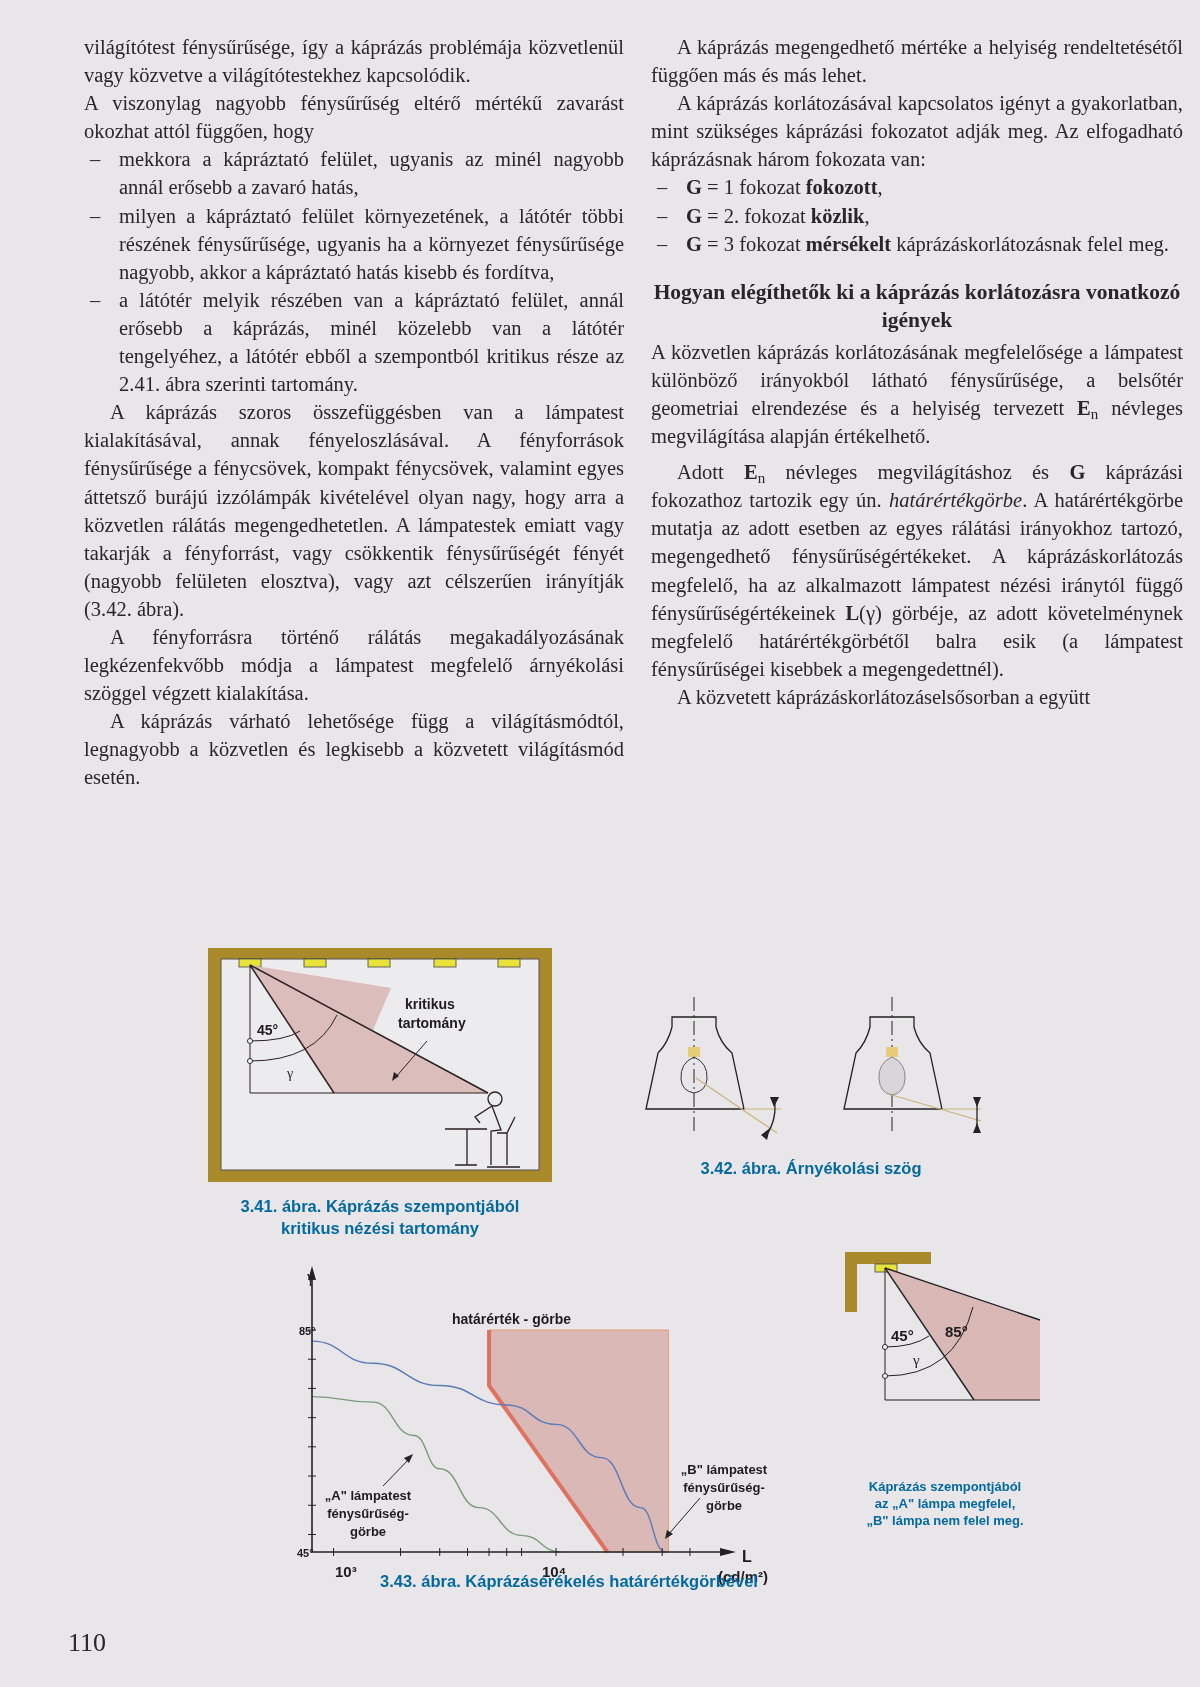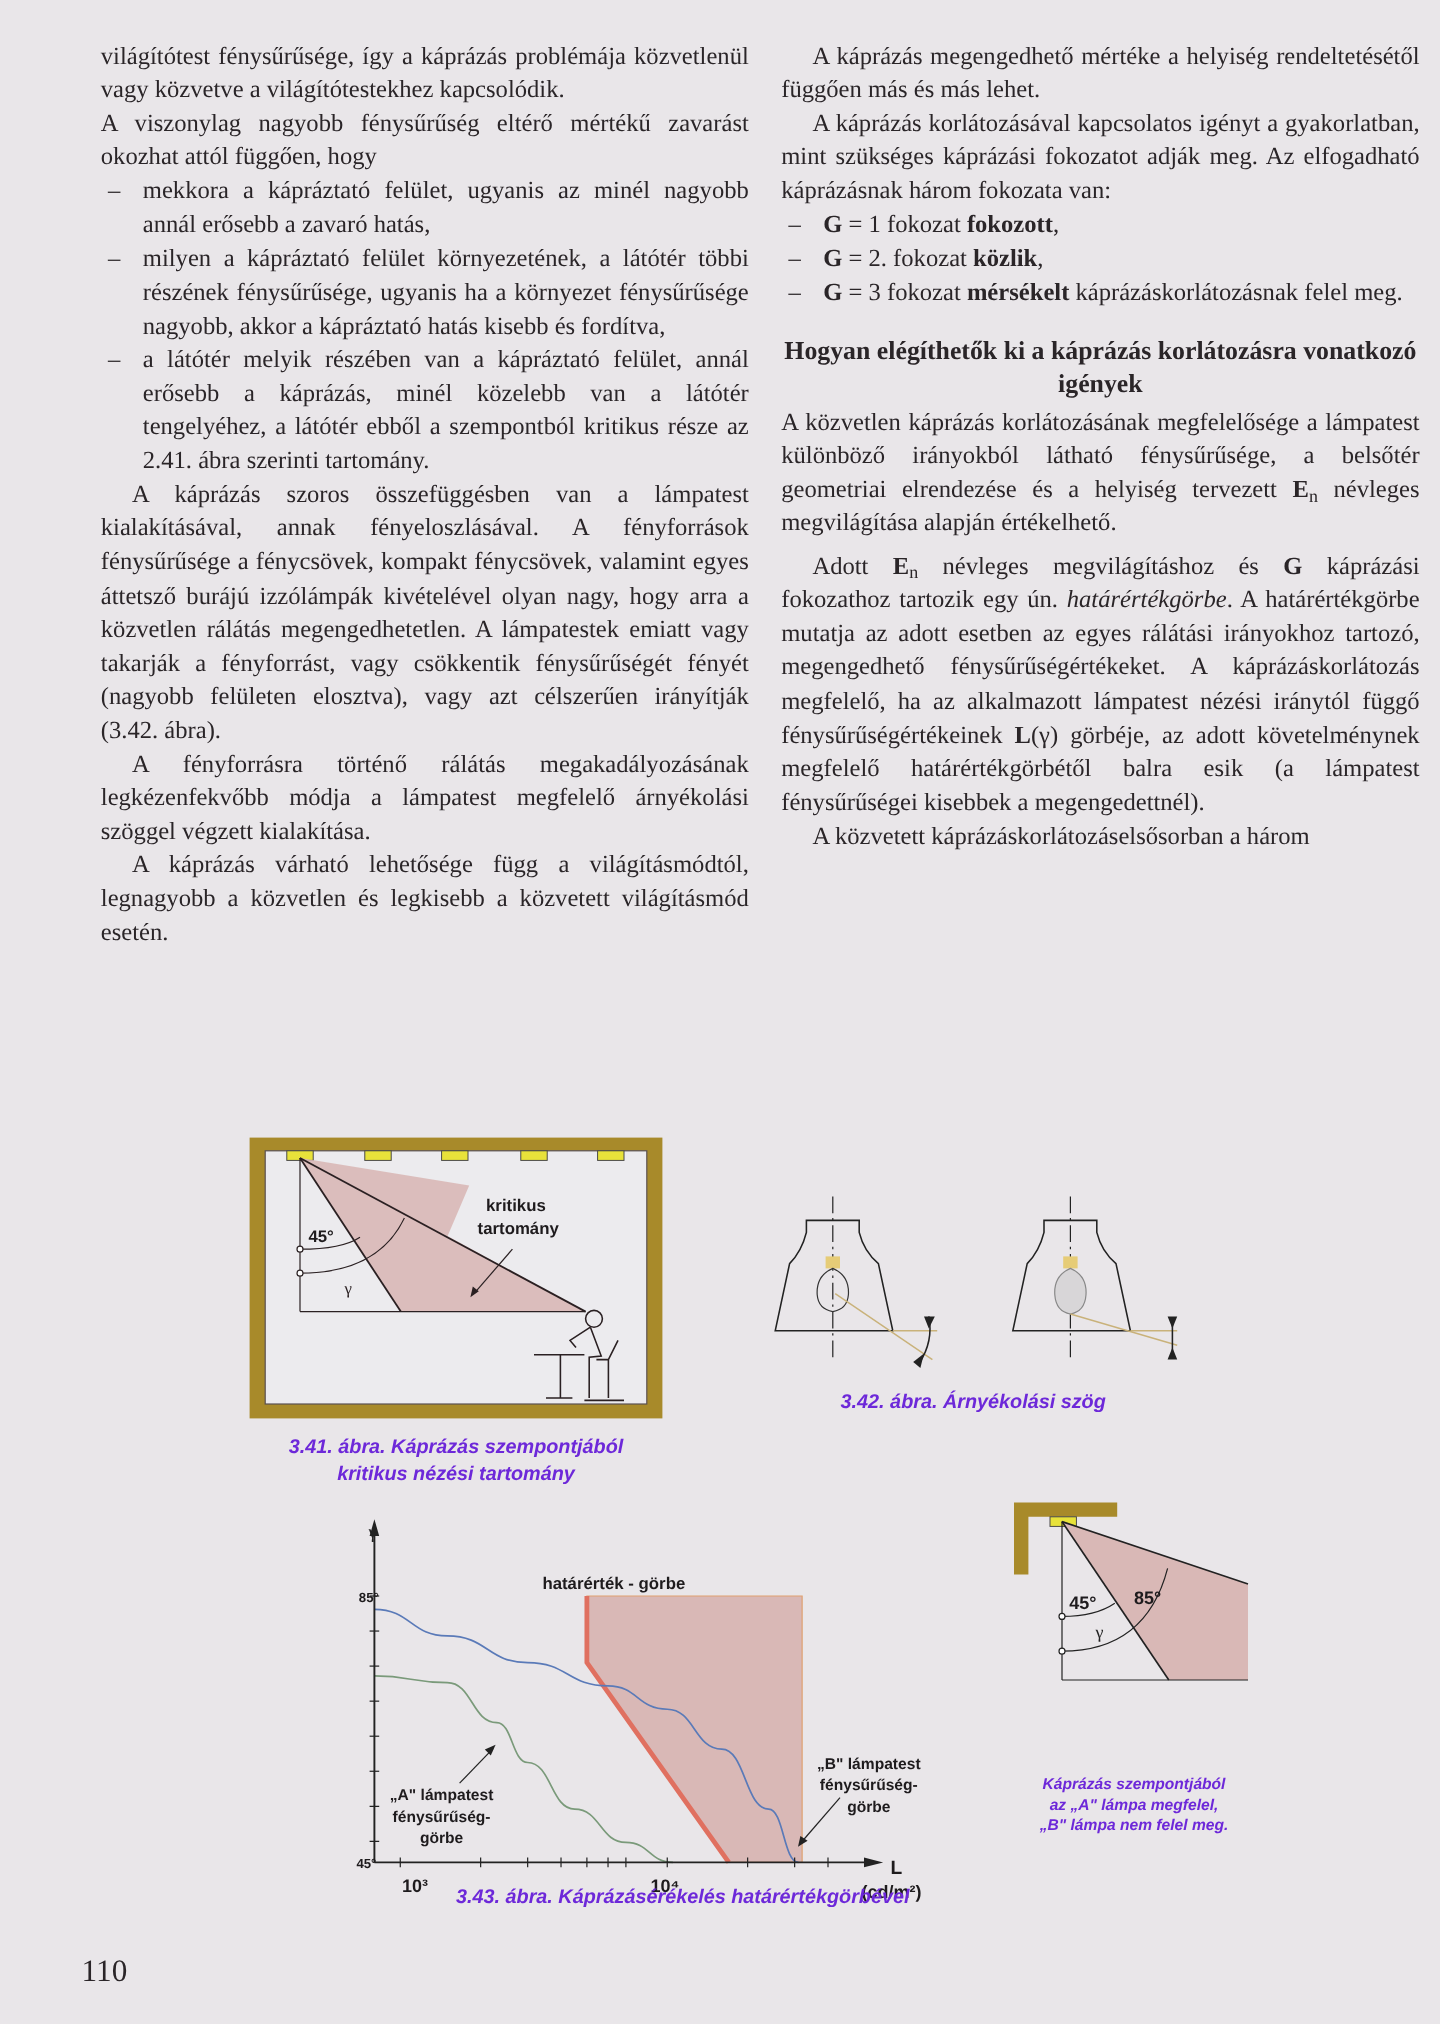--- a/index.html
+++ b/index.html
@@ -32,21 +32,21 @@
   i { font-style: italic; }
   sub { font-size: 15px; vertical-align: -4px; line-height: 0; }
   .page-number {
     position: absolute; left: 68px; top: 1628px;
     font-size: 26px; font-family: "Liberation Serif", serif;
   }
   .caption {
     position: absolute;
     font-family: "Liberation Sans", "DejaVu Sans", sans-serif;
     font-weight: bold; font-size: 16.5px; line-height: 22px;
-    text-align: center; color: #6d28d9; font-style: italic;
+    text-align: center; color: #0369a1;
   }
   .fig-label {
     font-family: "Liberation Sans", "DejaVu Sans", sans-serif;
     font-weight: bold; fill: #1e1b1d;
   }
   svg { position: absolute; overflow: visible; }
 </style>
 </head>
 <body>
 
@@ -63,21 +63,21 @@
 
 <div class="col" id="col-right">
   <p class="para indent">A káprázás megengedhető mértéke a helyiség rendeltetésétől függően más és más lehet.</p>
   <p class="para indent">A káprázás korlátozásával kapcsolatos igényt a gyakorlatban, mint szükséges káprázási fokozatot adják meg. Az elfogadható káprázásnak három fokozata van:</p>
   <p class="dash-item"><span class="dash">–</span><b>G</b><span> = 1 fokozat </span><b>fokozott</b><span>,</span></p>
   <p class="dash-item"><span class="dash">–</span><b>G</b><span> = 2. fokozat </span><b>közlik</b><span>,</span></p>
   <p class="dash-item"><span class="dash">–</span><b>G</b><span> = 3 fokozat  </span><b>mérsékelt</b><span> káprázáskorlátozásnak felel meg.</span></p>
   <h3 class="heading">Hogyan elégíthetők ki a káprázás korlátozásra vonatkozó igények</h3>
   <p class="para"><span>A közvetlen káprázás korlátozásának megfelelősége a lámpatest különböző irányokból látható fénysűrűsége, a belsőtér geometriai elrendezése és a helyiség tervezett </span><b>E</b><sub>n</sub><span> névleges megvilágítása alapján értékelhető.</span></p>
   <p class="para indent" style="margin-top:8px"><span>Adott </span><b>E</b><sub>n</sub><span> névleges megvilágításhoz és </span><b>G</b><span> káprázási fokozathoz tartozik egy ún. </span><i>határértékgörbe</i><span>. A határértékgörbe mutatja az adott esetben az egyes rálátási irányokhoz tartozó, megengedhető fénysűrűségértékeket. A káprázáskorlátozás megfelelő, ha az alkalmazott lámpatest nézési iránytól függő fénysűrűségértékeinek </span><b>L</b><span>(γ)</span><span> görbéje, az adott követelménynek megfelelő határértékgörbétől balra esik (a lámpatest fénysűrűségei kisebbek a megengedettnél).</span></p>
-  <p class="para indent">A közvetett káprázáskorlátozáselsősorban a három</p>
+  <p class="para indent">A közvetett káprázáskorlátozáselsősorban a együtt</p>
 </div>
 
 <svg style="left:205px;top:945px" width="350" height="240" viewBox="0 0 350 240">
   <rect x="3" y="3" width="344" height="234" fill="#a88a2a"></rect>
   <rect x="16" y="14" width="318" height="211" fill="#ecebee" stroke="#5a5050" stroke-width="1"></rect>
   <g>
     <rect x="34" y="14" width="22" height="8" fill="#e8e23a" stroke="#444" stroke-width="0.8"></rect>
     <rect x="99" y="14" width="22" height="8" fill="#e8e23a" stroke="#444" stroke-width="0.8"></rect>
     <rect x="163" y="14" width="22" height="8" fill="#e8e23a" stroke="#444" stroke-width="0.8"></rect>
     <rect x="229" y="14" width="22" height="8" fill="#e8e23a" stroke="#444" stroke-width="0.8"></rect>

